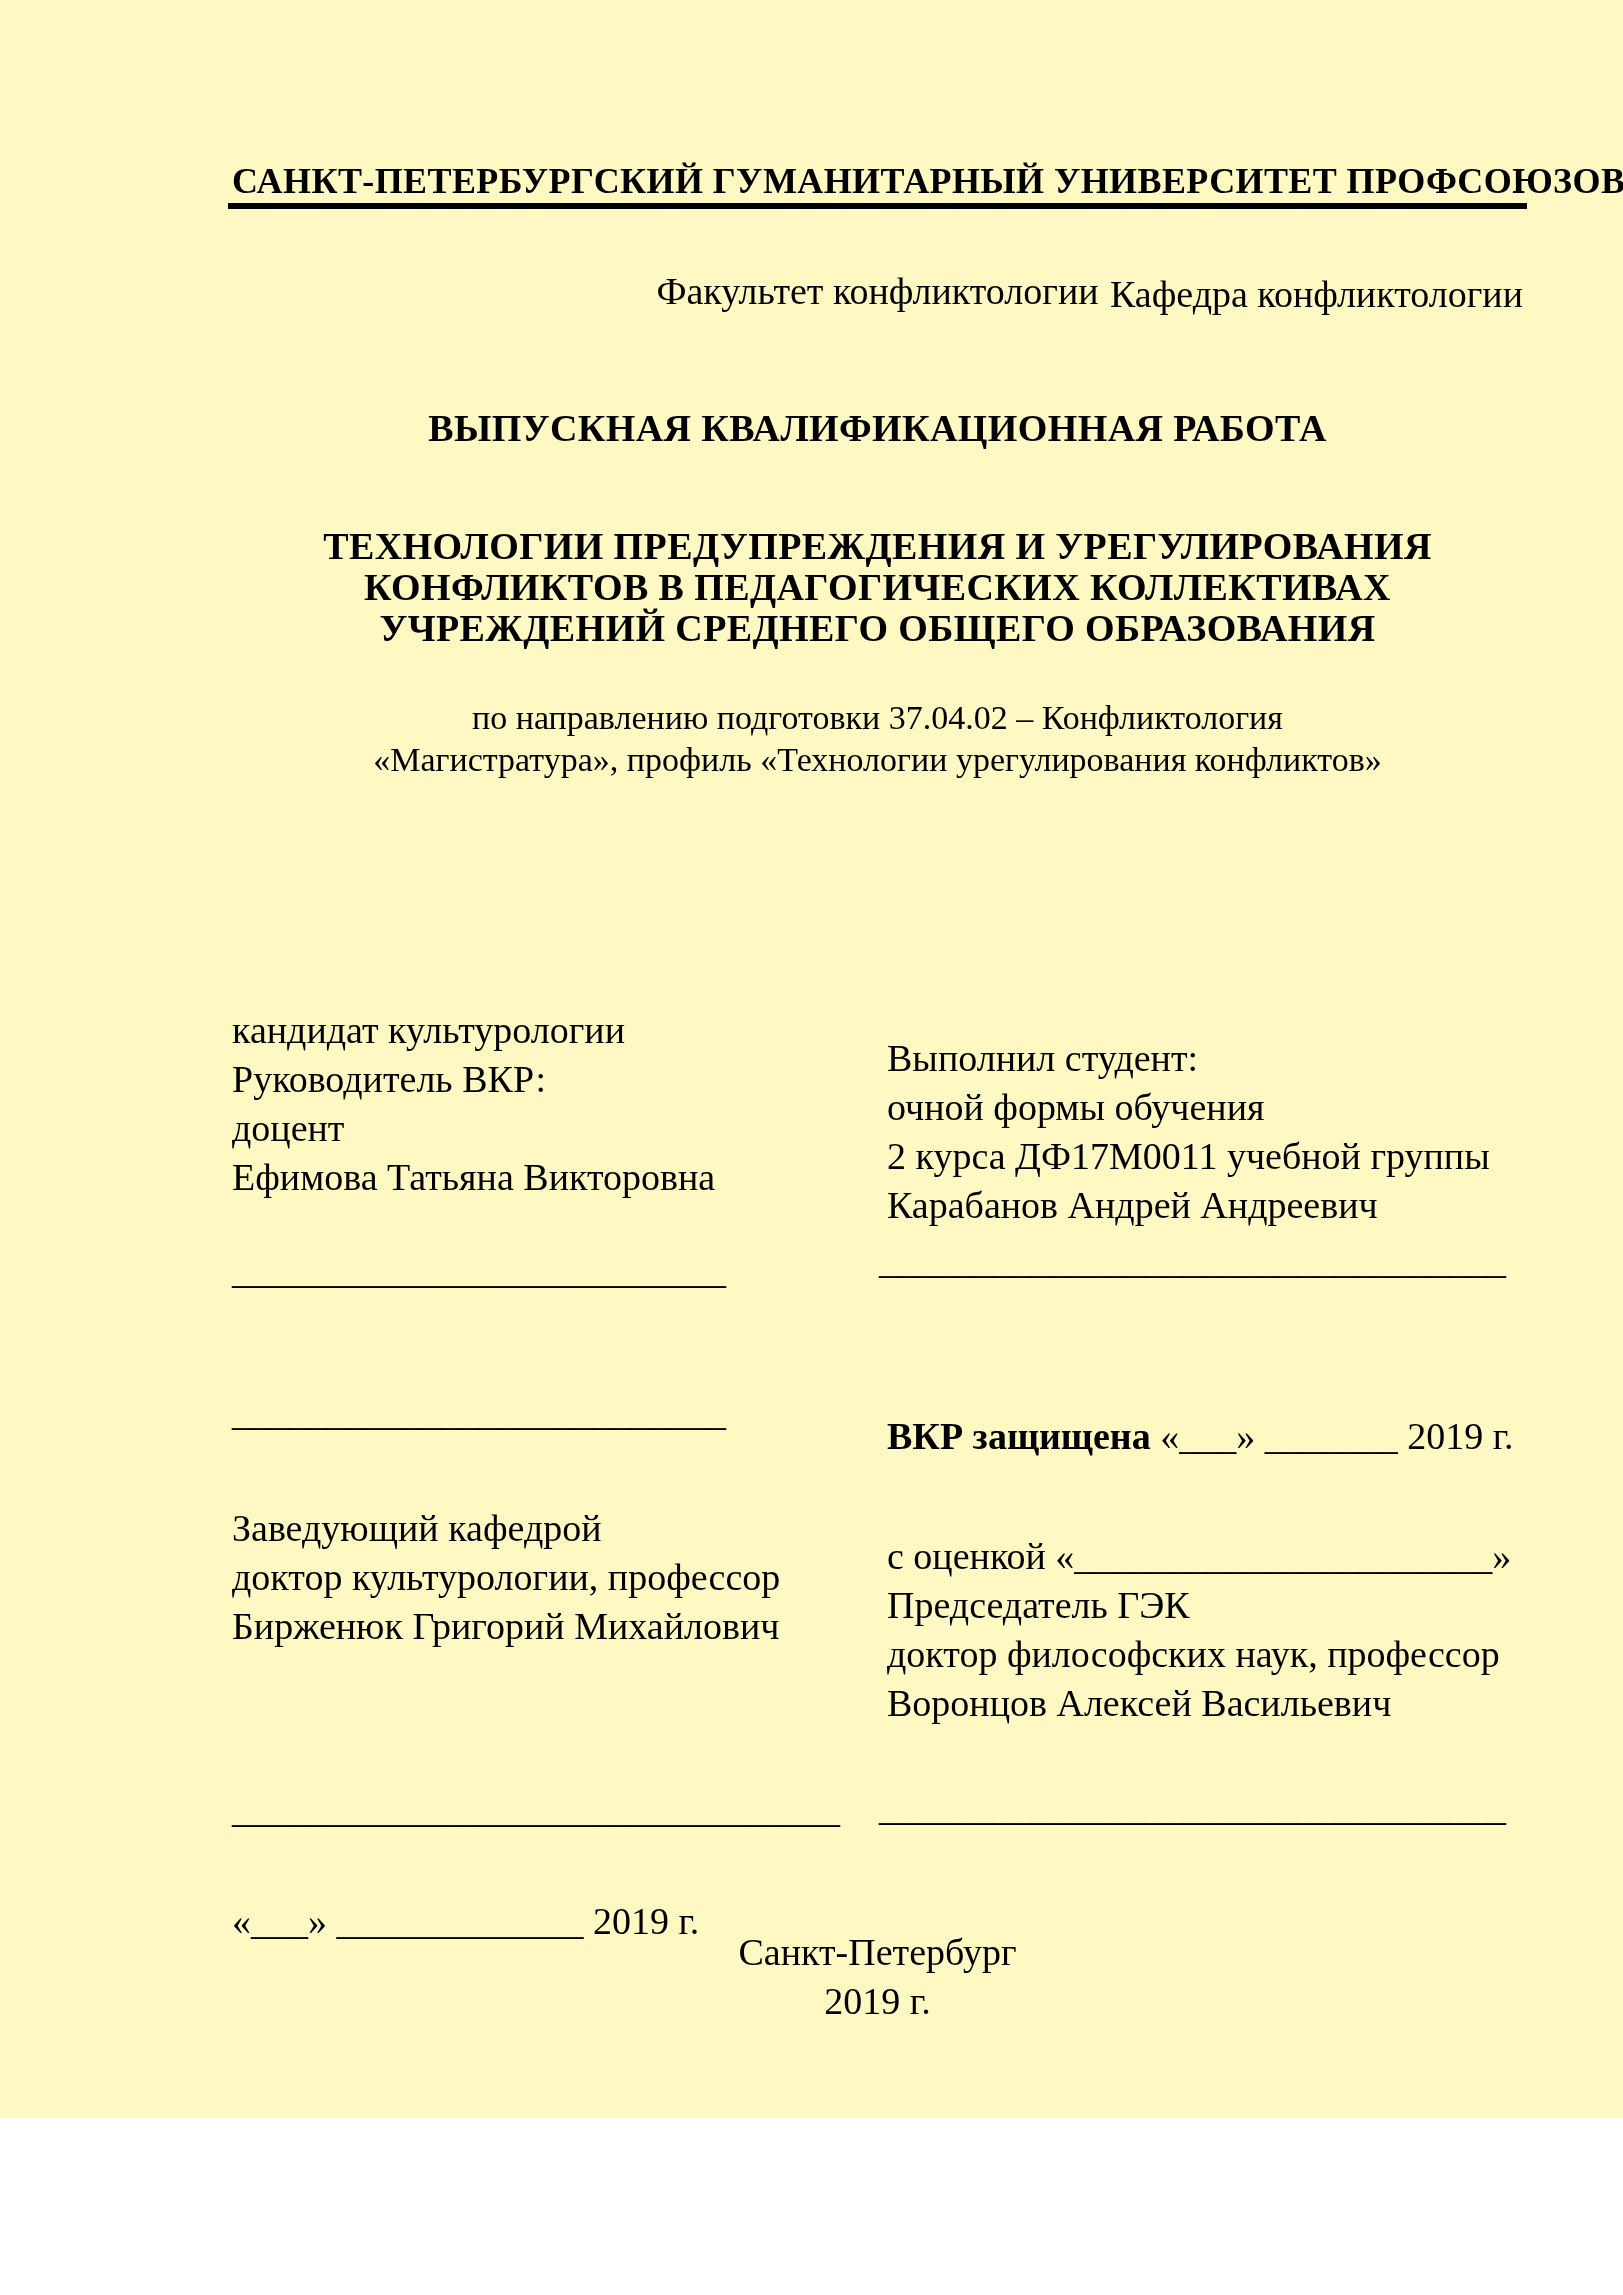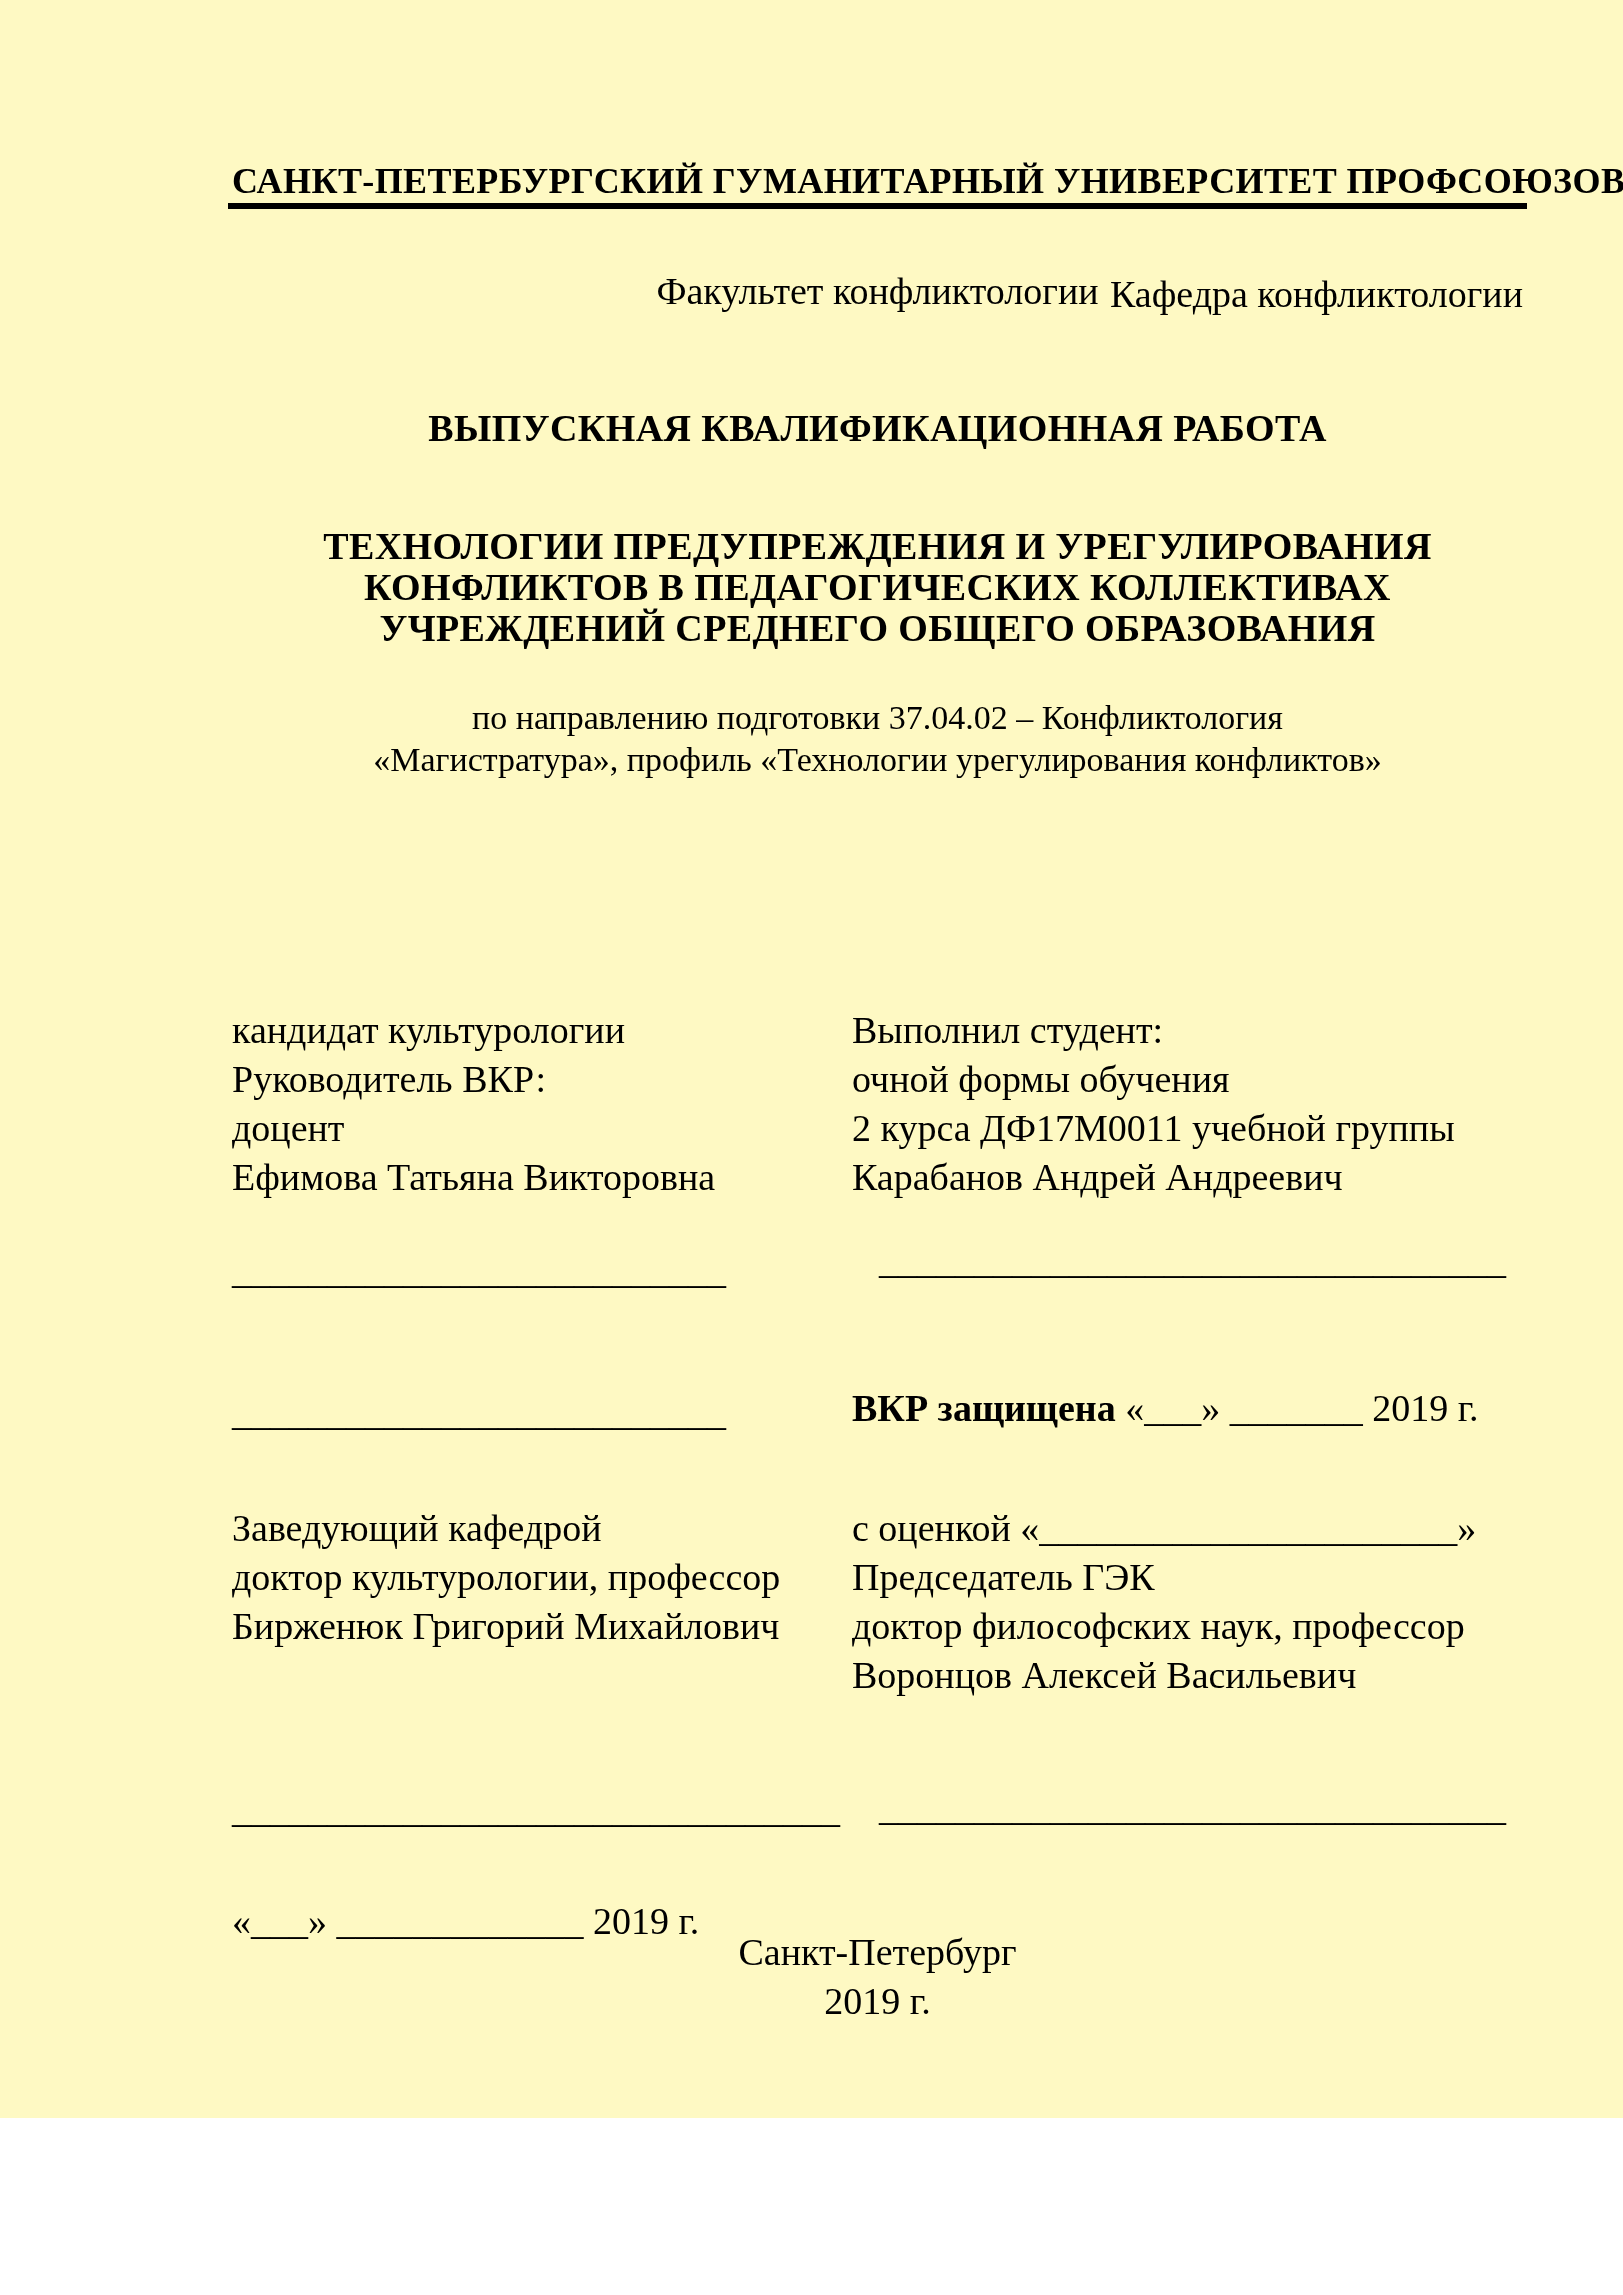--- a/index.html
+++ b/index.html
@@ -33,21 +33,21 @@
     width: 1299px;
     height: 6.3px;
     background: #000000;
   }
   .faculty-line { top: 221px; font-size: 38px; line-height: 44px; margin-top: 48px; }
   .department-line { top: 272px; font-size: 38px; line-height: 44px; }
   .work-type { top: 408px; }
   .thesis-title { top: 502px; margin-top: 24px; }
   .program { top: 697px; font-size: 34px; line-height: 42px; text-align: center; }
   .col-left { left: 232px; }
-  .col-right { left: 852px; }
+  .col-right { left: 887px; margin-top: 28px; }
   .sig { font-size: 38px; line-height: 44px; white-space: nowrap; }
   .bold-inline { font-weight: bold; }
   .footer-city { top: 1928px; font-size: 38px; line-height: 49px; }
 </style>
 </head>
 <body>
 
 <div class="page">
 
   <div class="abs content-w center header-univ">САНКТ-ПЕТЕРБУРГСКИЙ ГУМАНИТАРНЫЙ УНИВЕРСИТЕТ ПРОФСОЮЗОВ</div>

